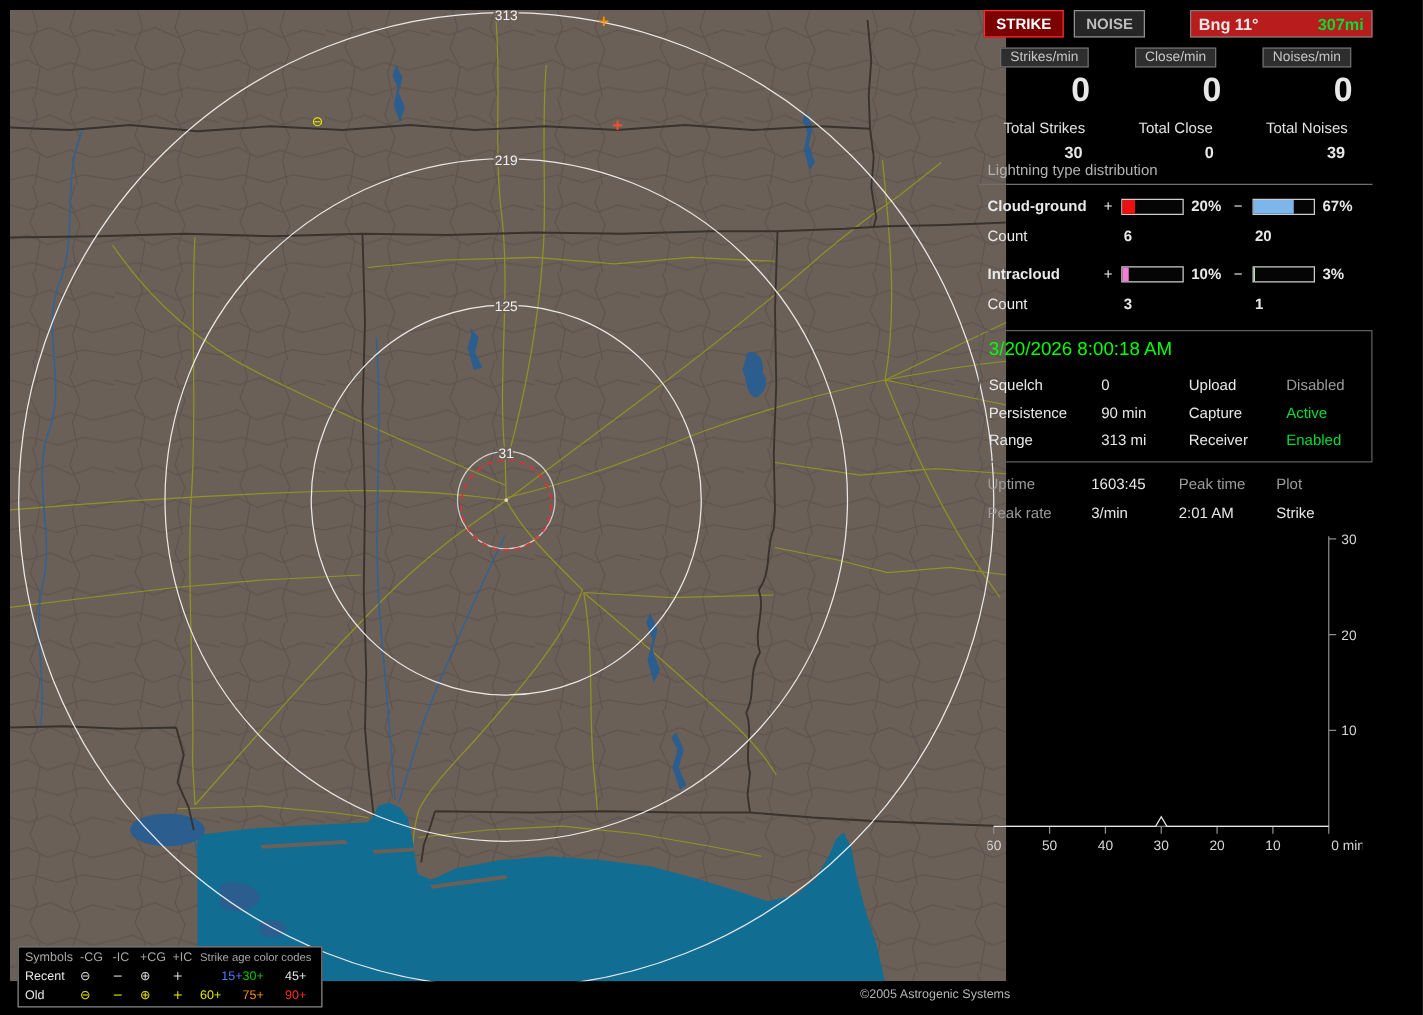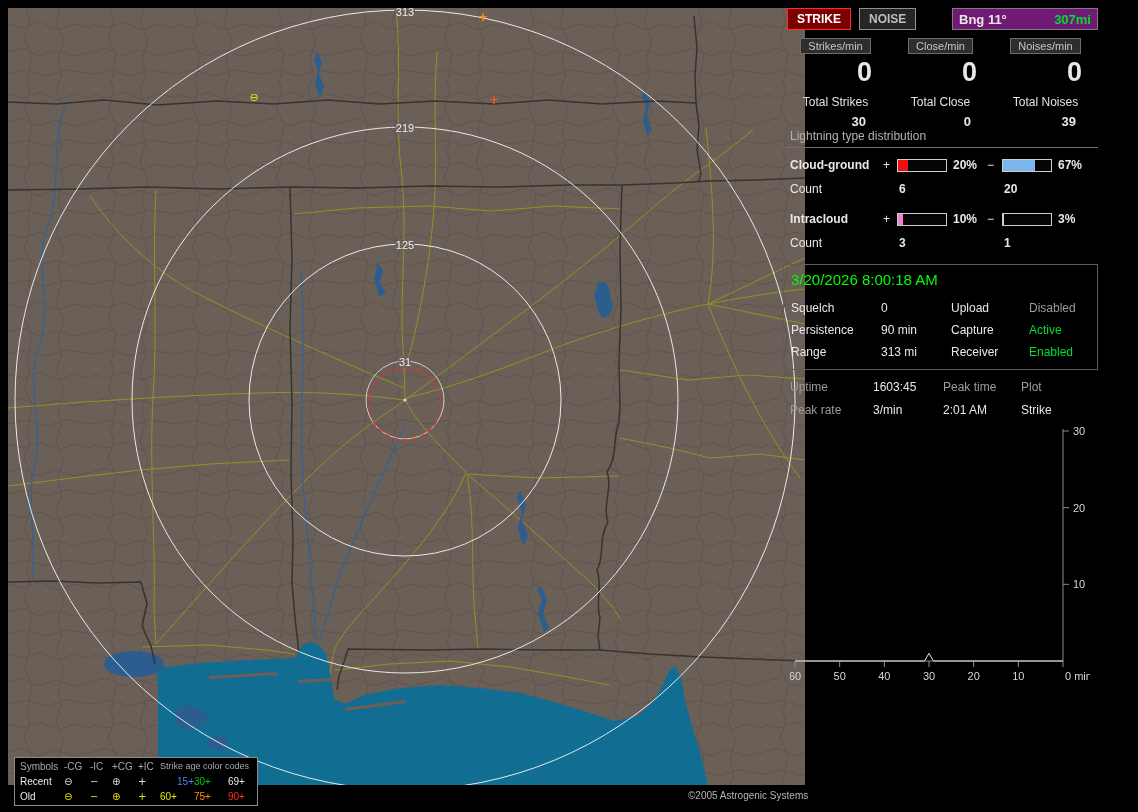--- a/index.html
+++ b/index.html
@@ -21,21 +21,21 @@
 
   .copyright{position:absolute;left:688px;top:790px;font-size:10px;color:#b4b4b4;z-index:6;}
 
   
   .panel{position:absolute;left:783px;top:8px;width:315px;height:796px;font-size:12px;}
 
   .tabs-row{display:flex;align-items:stretch;padding-left:4px;height:22px;}
   .tab{font-weight:bold;font-size:12px;padding:2px 9px;line-height:16px;cursor:default;}
   .tab-strike{background:#7c0000;border:1px solid #ff2a2a;color:#ffffff;}
   .tab-noise{background:#262626;border:1px solid #8f8f8f;color:#bdbdbd;margin-left:8px;}
-  .bearing-box{margin-left:auto;width:132px;background:#701a75;border:1px solid #7d7d7d;
+  .bearing-box{margin-left:auto;width:132px;background:#b91c1c;border:1px solid #7d7d7d;
                display:flex;justify-content:space-between;align-items:center;
                padding:0 6px;font-weight:bold;font-size:13px;}
   .bearing-dist{color:#00dd33;}
 
   .rates-row{display:flex;margin-top:8px;}
   .rate-col{flex:1;text-align:center;}
   .rate-label{display:inline-block;background:#2e2e2e;border:1px solid #6d6d6d;
               color:#c6c6c6;font-size:11px;padding:1px 7px;}
   .rate-value{font-size:27px;font-weight:bold;text-align:right;padding-right:16px;margin-top:3px;}
   .total-label{font-size:12px;margin-top:7px;color:#e2e2e2;}
@@ -166,21 +166,21 @@
     <span class="lg-h">+IC</span>
     <span class="lg-agehdr">Strike age color codes</span>
 
     <span>Recent</span>
     <span class="lg-glyph" style="color: rgb(220, 220, 220);">⊖</span>
     <span class="lg-glyph" style="color: rgb(220, 220, 220);">−</span>
     <span class="lg-glyph" style="color: rgb(220, 220, 220);">⊕</span>
     <span class="lg-glyph" style="color: rgb(220, 220, 220);">+</span>
     <span style="color: rgb(79, 127, 255); text-align: right;">15+</span>
     <span style="color: rgb(0, 204, 0);">30+</span>
-    <span style="color: rgb(232, 232, 232);">69+</span>
+    <span style="color: rgb(232, 232, 232);">45+</span>
 
     <span>Old</span>
     <span class="lg-glyph" style="color: rgb(224, 224, 0);">⊖</span>
     <span class="lg-glyph" style="color: rgb(224, 224, 0);">−</span>
     <span class="lg-glyph" style="color: rgb(224, 224, 0);">⊕</span>
     <span class="lg-glyph" style="color: rgb(224, 224, 0);">+</span>
     <span style="color: rgb(232, 232, 0);">60+</span>
     <span style="color: rgb(255, 144, 0);">75+</span>
     <span style="color: rgb(255, 48, 32);">90+</span>
   </div>

